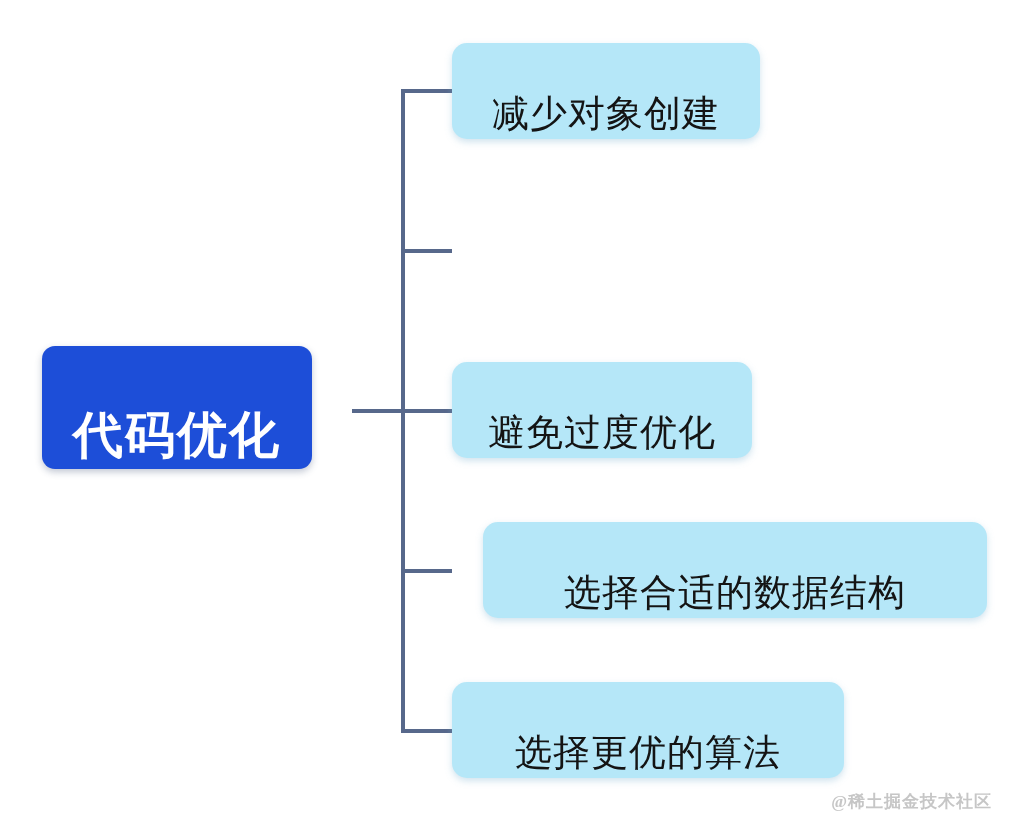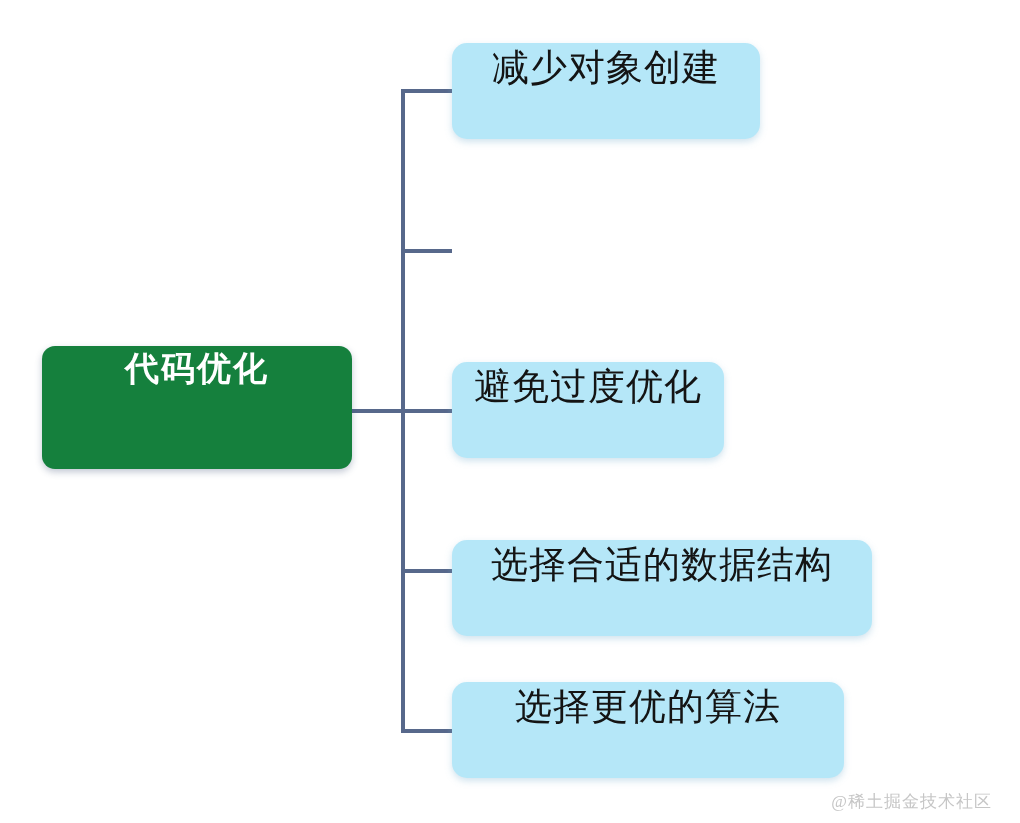--- a/index.html
+++ b/index.html
@@ -13,52 +13,52 @@
     height: 823px;
     background: #ffffff;
     overflow: hidden;
     font-family: "Liberation Serif", "DejaVu Serif", serif;
   }
 
   
   .node {
     position: absolute;
     display: flex;
-    align-items: flex-start;
+    align-items: flex-end;
     justify-content: center;
     box-sizing: border-box;
     text-align: center;
   }
   .root-node {
     left: 42px;
     top: 346px;
-    width: 310px;
+    width: 270px;
     height: 123px;
-    background: #15803d;
+    background: #1d4ed8;
     border-radius: 13px;
     color: #ffffff;
-    font-size: 34px;
+    font-size: 50px;
     font-weight: bold;
     letter-spacing: 2px;
     box-shadow: 0 3px 7px rgba(50, 70, 110, 0.30);
   }
   .child-node {
     left: 452px;
     height: 96px;
     background: #b5e7f8;
     border-radius: 15px;
     color: #141414;
     font-size: 37px;
     letter-spacing: 1px;
     box-shadow: 0 3px 7px rgba(120, 175, 205, 0.35);
   }
   .c1 { top: 43px;  width: 308px; }
   .c2 { top: 202px; width: 530px; }
-  .c3 { top: 362px; width: 272px; }
-  .c4 { top: 540px; width: 420px; }
+  .c3 { top: 362px; width: 300px; }
+  .c4 { top: 522px; width: 504px; margin-left: 31px; }
   .c5 { top: 682px; width: 392px; }
 
   
   .connector {
     position: absolute;
     background: #57688b;
   }
   .trunk {
     left: 401px;
     top: 89px;
@@ -84,20 +84,21 @@
 
   
   .watermark {
     position: absolute;
     right: 28px;
     bottom: 10px;
     color: #c6c6c6;
     font-size: 17px;
     letter-spacing: 1px;
     font-family: "Liberation Serif", "DejaVu Serif", serif;
+    font-weight: bold;
   }
 </style>
 </head>
 <body>
 
 <div class="canvas">
 
   <div class="connector trunk"></div>
   <div class="connector root-link"></div>
   <div class="connector branch b1"></div>

